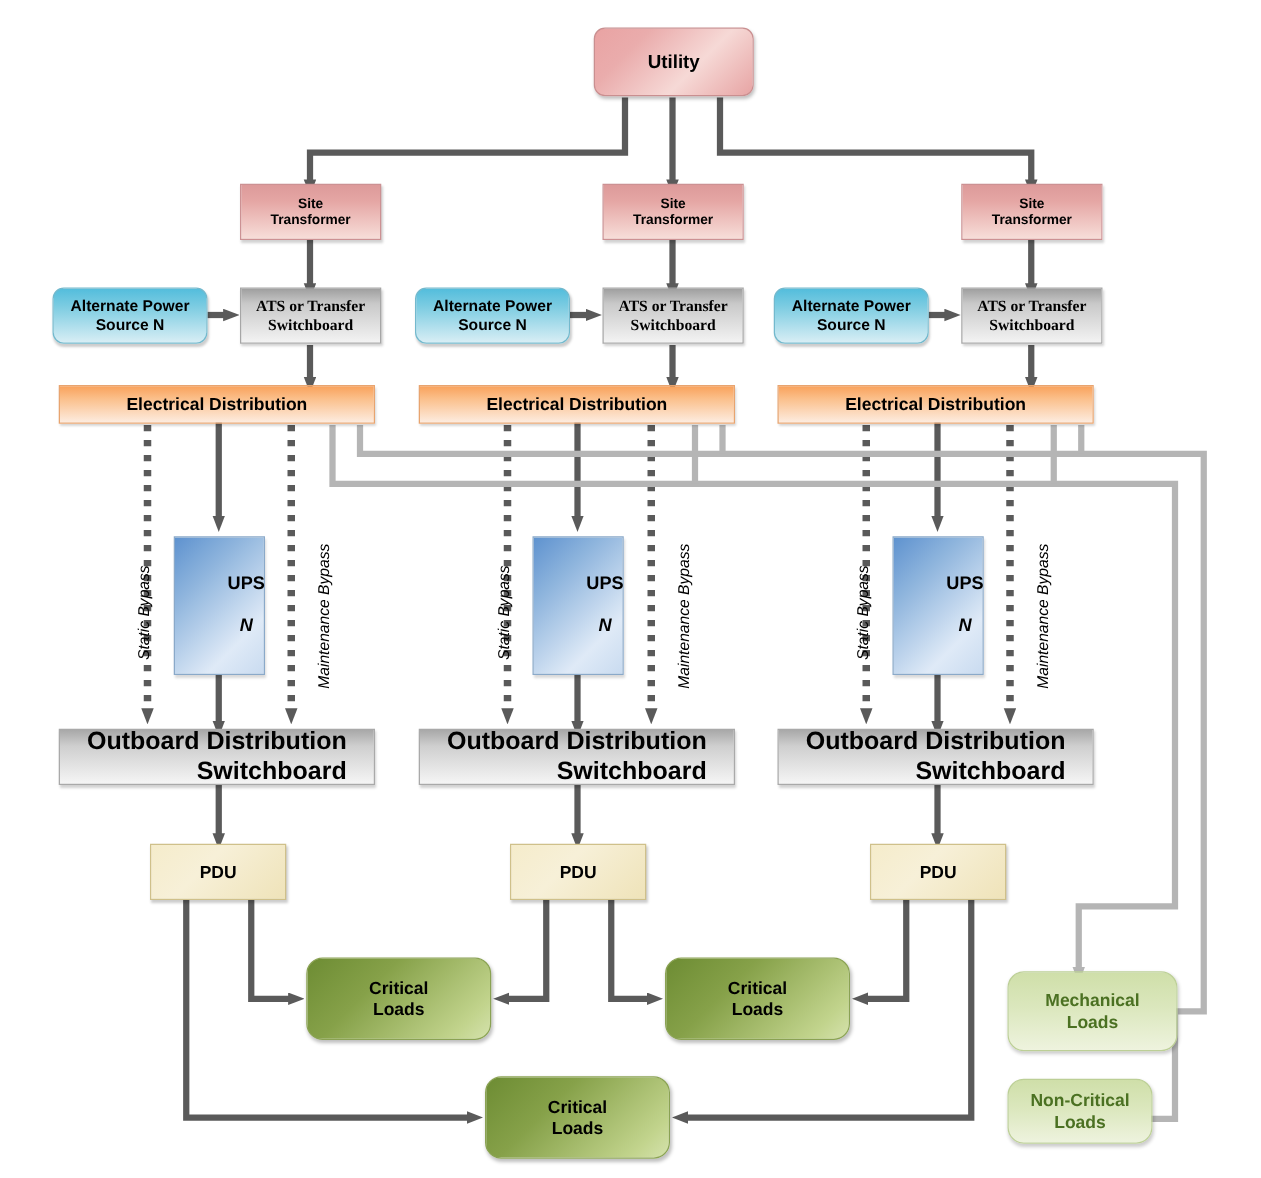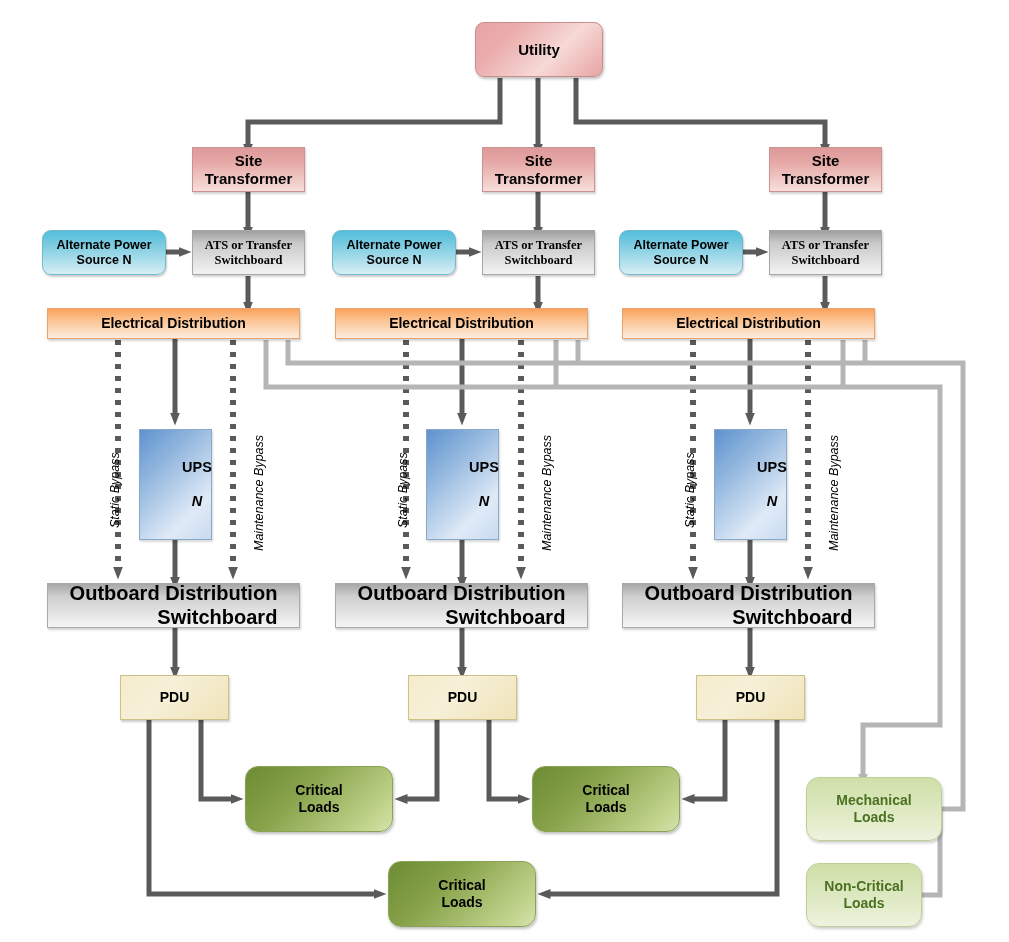--- a/index.html
+++ b/index.html
@@ -13,21 +13,21 @@
   .node span{display:block;pointer-events:none;}
 
   
   .utility{
     background:linear-gradient(135deg,#e9a3a3 0%,#eaacac 25%,#f6d9d6 62%,#e7a4a4 100%);
     border:1px solid #c98f90;border-radius:9px;font-size:15px;
     box-shadow:1px 2px 3px rgba(0,0,0,.25);
   }
   .xfmr{
     background:linear-gradient(180deg,#dd9a9a 0%,#e5a6a4 30%,#f7ded9 100%);
-    border:1px solid #cc9193;font-size:15px;
+    border:1px solid #cc9193;font-size:11px;
     box-shadow:1px 2px 2px rgba(0,0,0,.18);
   }
   .ats{
     background:linear-gradient(180deg,#9f9f9f 0%,#c9c9c9 28%,#f3f3f3 100%);
     border:1px solid #a6a6a6;font-size:12.5px;
     box-shadow:1px 2px 2px rgba(0,0,0,.18);
     font-family:Liberation Serif, serif;
   }
   .alt{
     background:linear-gradient(180deg,#53bddc 0%,#7fcde2 35%,#d8eef5 100%);
@@ -293,20 +293,20 @@
       <span>Loads</span>
     </div>
   </div>
 
   <div class="node otherload" style="left:806px;top:777px;width:136px;height:64px;">
     <div>
       <span>Mechanical</span>
       <span>Loads</span>
     </div>
   </div>
-  <div class="node otherload" style="left:806px;top:863px;width:116px;height:64px;">
+  <div class="node otherload" style="left:806px;top:863px;width:116px;height:52px;">
     <div>
       <span>Non-Critical</span>
       <span>Loads</span>
     </div>
   </div>
 
 </div>
 
 </body></html>

